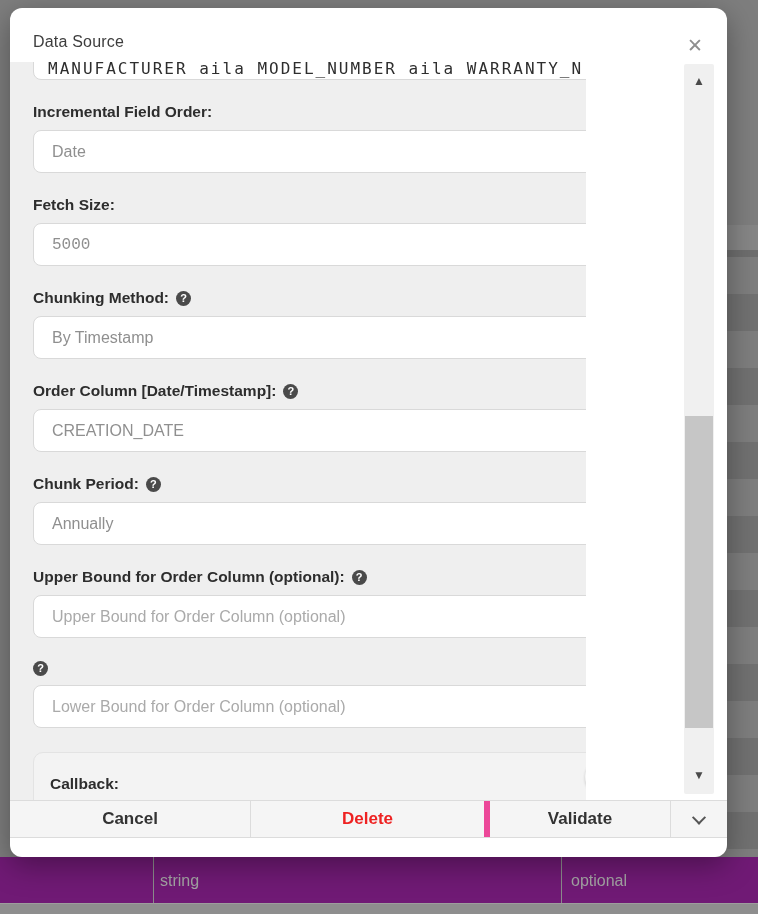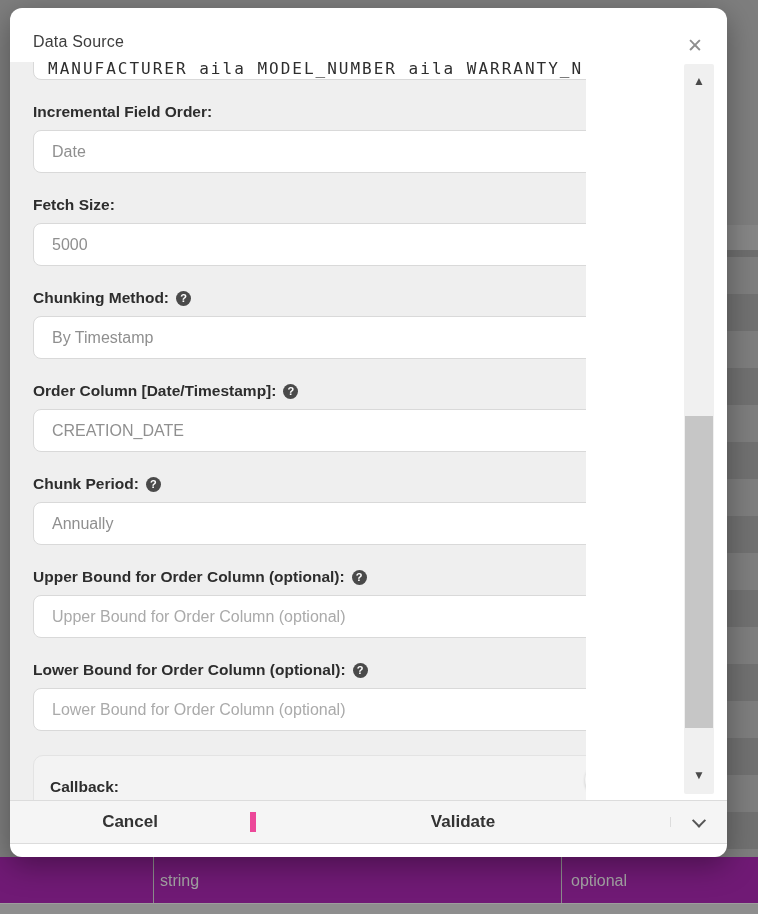--- a/index.html
+++ b/index.html
@@ -85,21 +85,21 @@
   .control input{
     border:none;outline:none;background:transparent;width:100%;
     font-size:16px;color:#8f8f8f;font-family:inherit;padding:0;
   }
   .control input::placeholder{color:#aaaaaa;}
   .chevron{
     position:absolute;right:20px;top:15px;width:9px;height:9px;
     border-right:2px solid #555;border-bottom:2px solid #555;
     transform:rotate(45deg);
   }
-  .fetch-row{display:flex;}
+  .fetch-row{display:flex;font-family:Liberation Mono, monospace;}
   .fetch-row .control{width:562px;flex:0 0 auto;}
   .suffix{margin-left:20px;font-size:16px;font-weight:600;color:#000000;}
   
   .card{
     margin-top:24px;height:80px;background:#f3f3f3;border:1px solid #e3e3e3;
     border-radius:10px;position:relative;box-sizing:border-box;
   }
   .card .field-label{position:absolute;left:16px;top:22px;margin:0;flex-direction:column;}
   .toggle{
     position:absolute;right:16px;top:6px;width:66px;height:36px;
@@ -120,23 +120,23 @@
     font-size:12px;color:#4a4a4a;cursor:pointer;
   }
   .sb-arrow.up{top:10px;}
   .sb-arrow.down{bottom:12px;}
   .sb-thumb{
     position:absolute;left:1px;top:352px;width:28px;height:312px;
     background:#c6c6c6;cursor:pointer;
   }
   
   .modal-footer{
-    position:absolute;left:0;top:792px;width:717px;height:44px;
+    position:absolute;left:0;top:792px;width:717px;height:38px;
     background:#f5f5f5;border-top:1px solid #dcdcdc;border-bottom:1px solid #dcdcdc;
-    display:flex;box-sizing:border-box;align-items:center;
+    display:flex;box-sizing:border-box;
   }
   .foot-btn{
     display:flex;align-items:center;justify-content:center;
     font-size:17px;font-weight:600;color:#333;cursor:pointer;
   }
   .foot-btn.cancel{width:240px;}
   .foot-btn.delete{width:233px;border-left:1px solid #dcdcdc;color:#ee2222;}
   .foot-btn.validate{flex:1;border-left:6px solid #ec4899;}
   .foot-btn.more{width:56px;border-left:1px solid #dcdcdc;}
   .chevron-small{
@@ -215,21 +215,20 @@
 
       <div class="field-label">
         <span>Upper Bound for Order Column (optional):</span>
         <span class="help-icon">?</span>
       </div>
       <div class="control">
         <input type="text" placeholder="Upper Bound for Order Column (optional)" style="">
       </div>
 
       <div class="field-label">
-        <span>Lower Bound for Order Column (optional):</span>
         <span class="help-icon">?</span>
       </div>
       <div class="control">
         <input type="text" placeholder="Lower Bound for Order Column (optional)" style="">
       </div>
 
       <div class="card">
         <div class="field-label">
           <span>Callback:</span>
           <span class="help-icon">?</span>
@@ -243,19 +242,20 @@
   </div>
 
   <div class="scrollbar">
     <div class="sb-arrow up">▲</div>
     <div class="sb-thumb"></div>
     <div class="sb-arrow down">▼</div>
   </div>
 
   <div class="modal-footer">
     <div class="foot-btn cancel">Cancel</div>
+    <div class="foot-btn delete">Delete</div>
     <div class="foot-btn validate">Validate</div>
     <div class="foot-btn more">
       <span class="chevron-small"></span>
     </div>
   </div>
 
 </div>
 
 </body></html>

